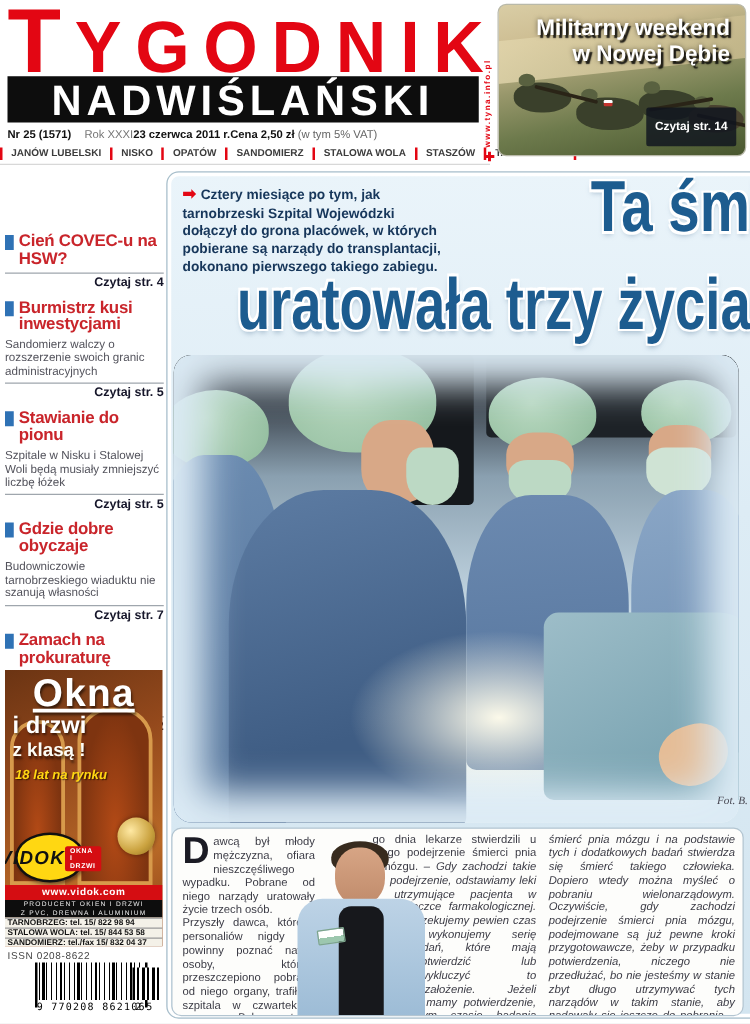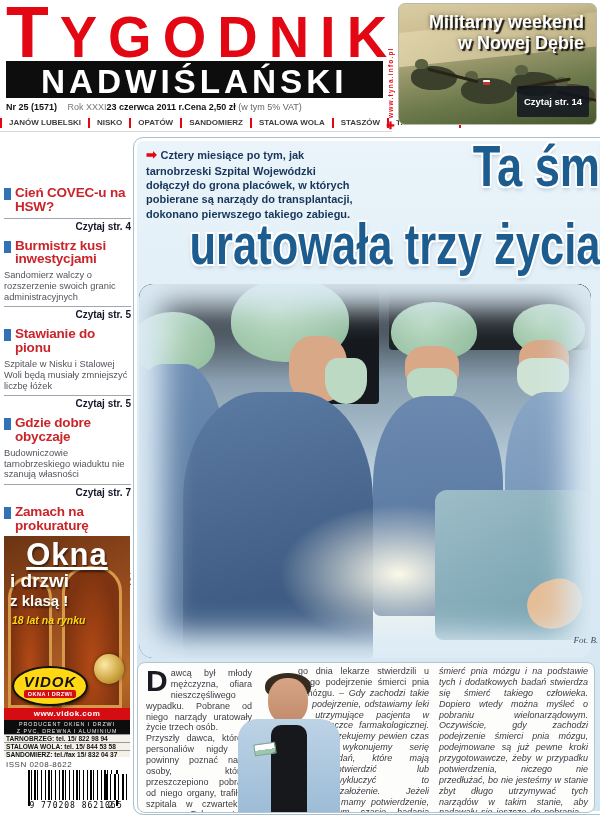--- a/index.html
+++ b/index.html
@@ -91,22 +91,22 @@
     position:absolute; left:4px; top:536px; width:126px; height:221px; overflow:hidden;
     background:linear-gradient(155deg,#6b3413 0%,#94491c 35%,#b96a28 70%,#8a3f14 100%);
   }
   .door{ position:absolute; border:3px solid #d79a4b; border-radius:26px 26px 0 0; background:radial-gradient(ellipse at 50% 70%, #b34a16 0%, #7e3410 70%); }
   .medal{ position:absolute; right:6px; top:118px; width:30px; height:30px; border-radius:50%;
     background:radial-gradient(circle at 35% 35%, #ffe9a3, #caa23f 60%, #8f6d1d); box-shadow:0 0 4px rgba(0,0,0,.4); }
   .ad-l1{ position:absolute; top:1px; left:0; width:100%; text-align:center; color:#fff; font-weight:900; font-size:31px; letter-spacing:1px; text-shadow:1px 2px 2px rgba(0,0,0,.55);text-decoration:underline; }
   .ad-l2{ position:absolute; top:34px; left:6px; color:#fff; font-weight:900; font-size:19px; text-shadow:1px 2px 2px rgba(0,0,0,.55); }
   .ad-l3{ position:absolute; top:56px; left:6px; color:#fdfdf6; font-weight:900; font-size:15px; text-shadow:1px 2px 2px rgba(0,0,0,.6); }
   .ad-l4{ position:absolute; top:78px; left:8px; color:#ffd712; font-weight:800; font-style:italic; font-size:10.5px; text-shadow:1px 1px 1px rgba(0,0,0,.6); }
-  .ad-logo{ position:absolute; left:8px; top:130px; width:76px; height:40px; background:#ffd712; border:2px solid #111; border-radius:50%;
-    display:flex; flex-direction:column; align-items:center; justify-content:center; box-shadow:1px 2px 3px rgba(0,0,0,.45); }
+  .ad-logo{ position:absolute; left:8px; top:130px; width:56px; height:40px; background:#ffd712; border:2px solid #111; border-radius:50%;
+    display:flex; flex-direction:row; align-items:center; justify-content:center; box-shadow:1px 2px 3px rgba(0,0,0,.45); }
   .ad-logo .brand{ font-weight:900; font-style:italic; font-size:15px; color:#111; letter-spacing:1px; line-height:1; }
   .ad-logo .brand-sub{ background:#d50d12; color:#fff; font-weight:bold; font-size:5.5px; padding:1px 4px; border-radius:2px; margin-top:1px; letter-spacing:.5px; }
   .ad-site{ position:absolute; left:0; top:172px; width:100%; height:12px; background:#d50d12; color:#fff; font-weight:bold; font-size:8px; text-align:center; line-height:12px; letter-spacing:.5px; }
   .ad-producer{ position:absolute; left:0; top:184px; width:100%; height:14px; background:#0d0d0d; color:#eee; font-size:5.3px; letter-spacing:1px; text-align:center; line-height:7px; padding-top:1px; }
   .ad-phones{ position:absolute; left:0; top:198px; width:100%; height:23px; background:#f4f1e8; font-size:6.6px; font-weight:bold; color:#111; }
   .ad-phones div{ border-top:1px solid #999; line-height:6.5px; padding:0.5px 2px 0; white-space:nowrap; }
 
   
   .issn-label{ position:absolute; left:6px; top:760px; font-size:8px; color:#444; letter-spacing:.5px; }
   .barcode{ position:absolute; left:5px; top:770px; width:96px; height:40px; background:#fff;margin-left:20px; }

